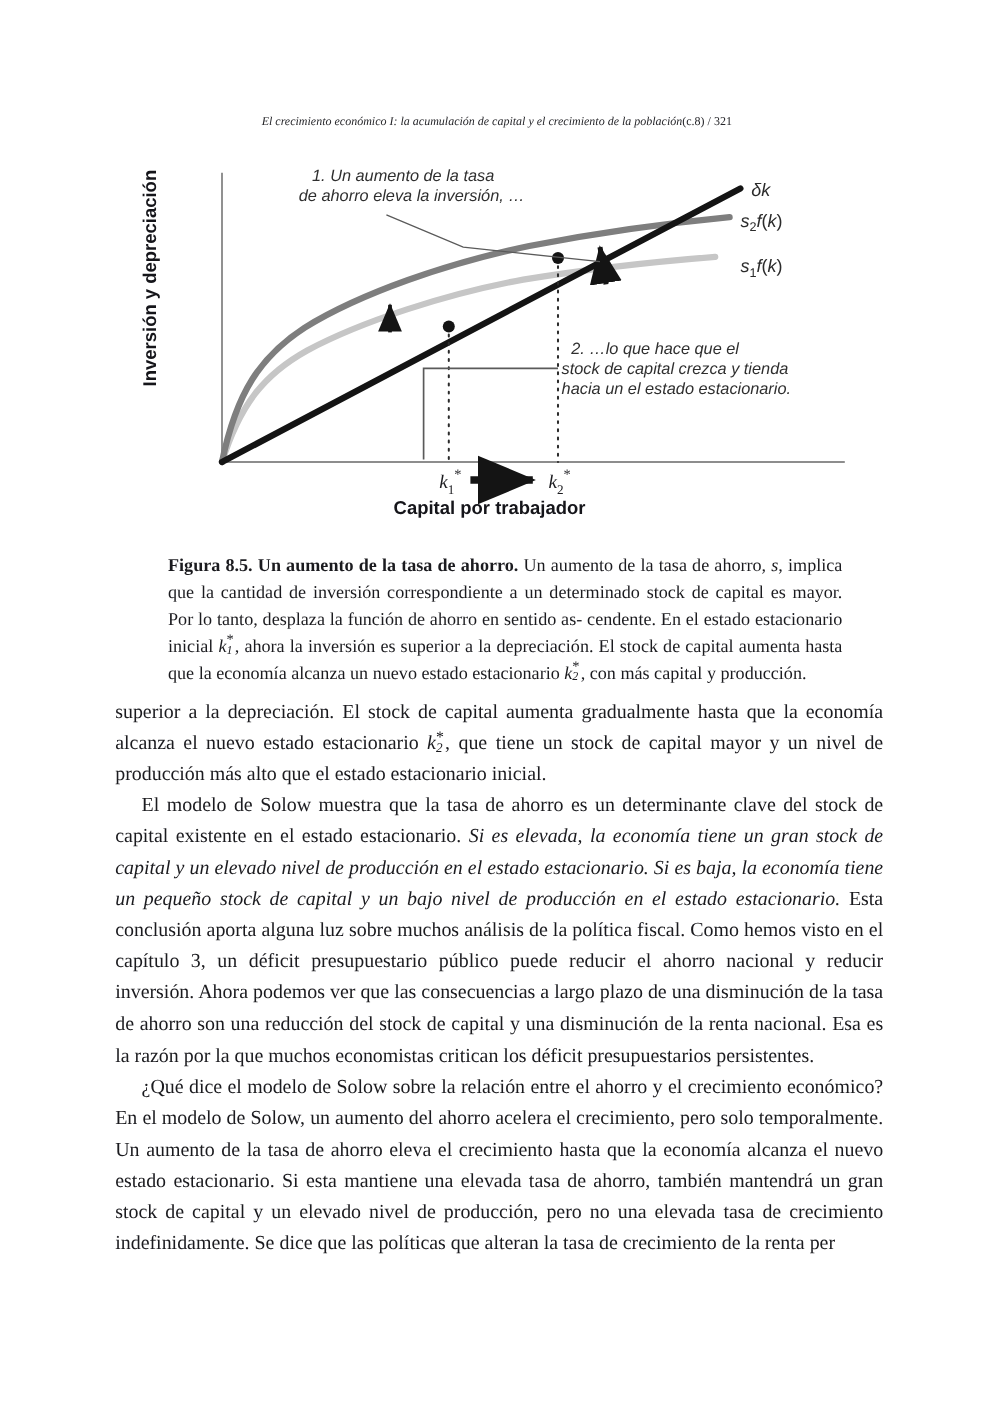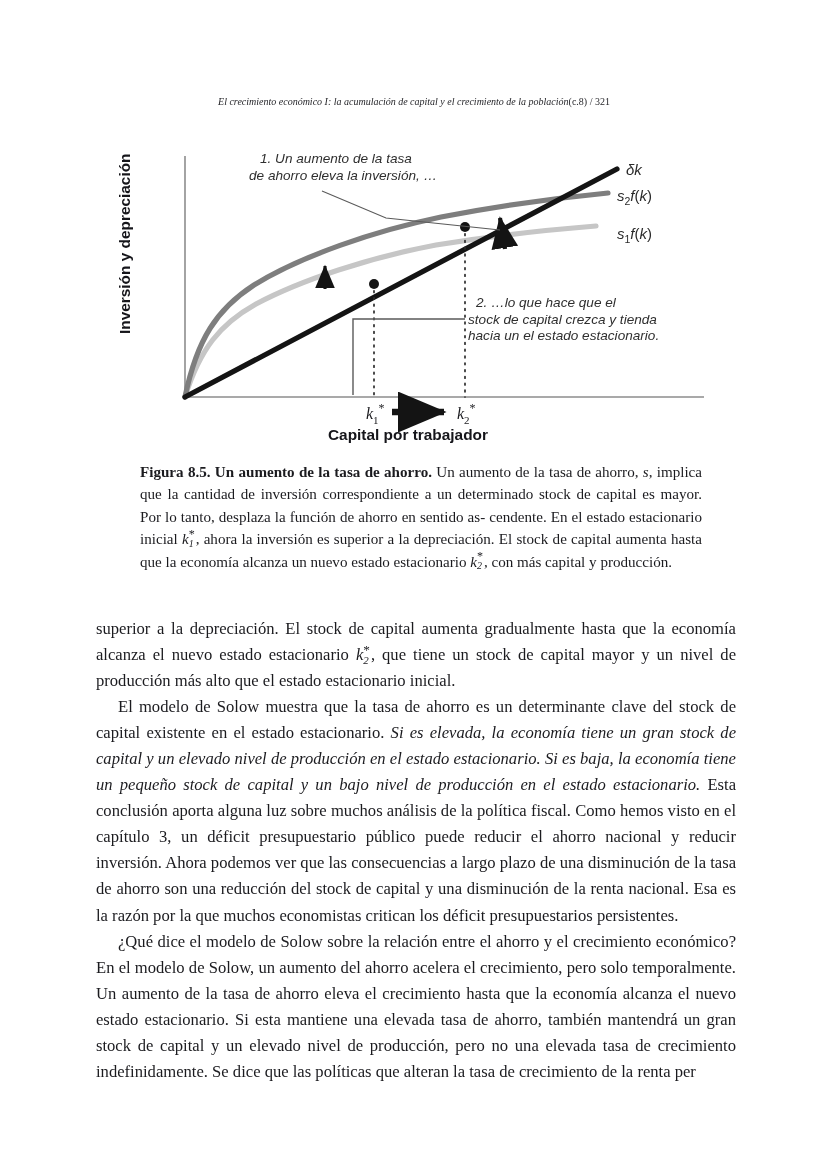--- a/index.html
+++ b/index.html
@@ -40,21 +40,21 @@
     font-family: "Liberation Serif", serif;
   }
   .runhead .rh-tail {
     font-style: normal;
   }
 
   
   .figure-wrap {
     position: absolute;
     left: 96px;
-    top: 144px;
+    top: 132px;
     width: 636px;
     height: 300px;
   }
   .figure-svg { display: block; }
 
   .fig-caption {
     position: absolute;
     left: 140px;
     top: 437px;
     width: 562px;
@@ -64,21 +64,21 @@
     color: #1b1b1f;
     margin-top: 24px;
   }
   .fig-caption b { font-weight: bold; }
   .fig-caption i { font-style: italic; }
 
   
   .body-col {
     position: absolute;
     left: 96px;
-    top: 616px;
+    top: 580px;
     width: 640px;
     font-family: Liberation Serif, serif;
   }
   .para {
     font-size: 16.6px;
     line-height: 26.05px;
     text-align: justify;
     text-justify: inter-word;
     margin: 0;
     color: #1b1b1f;

